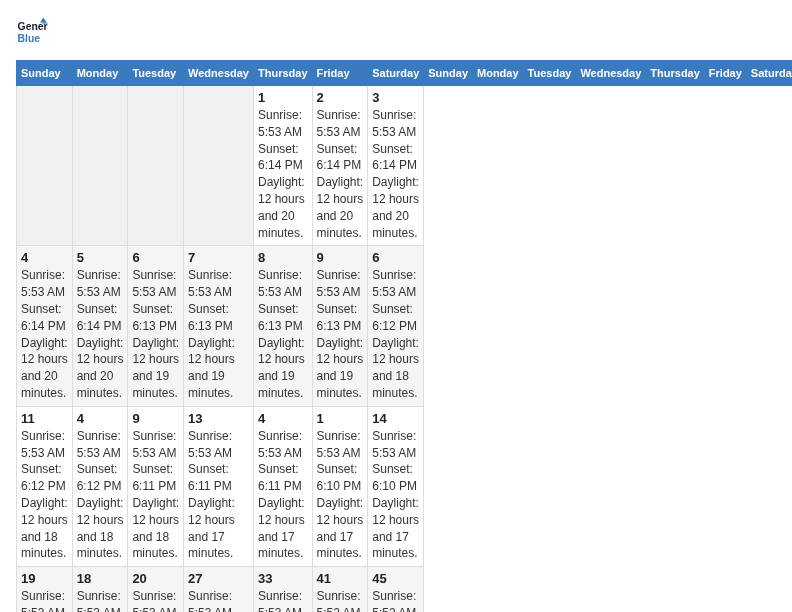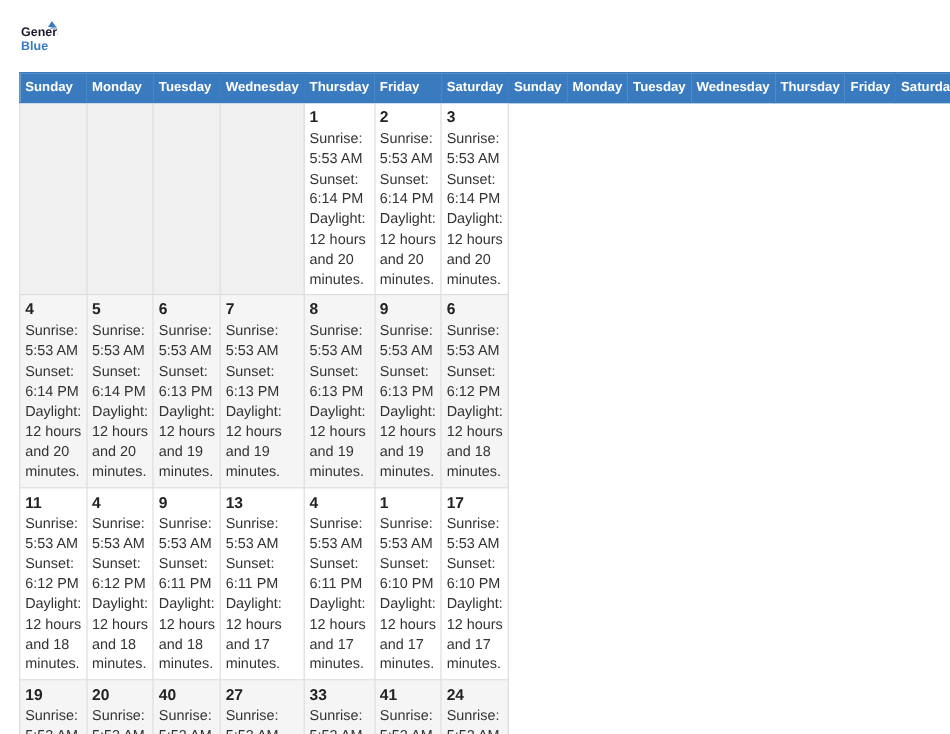--- a/index.html
+++ b/index.html
@@ -235,44 +235,44 @@
 and 17 minutes.</div>
         </td>
         <td>
           <span class="day-number">1</span>
           <div class="day-info" style="white-space: pre-line;">Sunrise: 5:53 AM
 Sunset: 6:10 PM
 Daylight: 12 hours
 and 17 minutes.</div>
         </td>
         <td>
-          <span class="day-number">17</span>
+          <span class="day-number">14</span>
           <div class="day-info" style="white-space: pre-line;">Sunrise: 5:53 AM
 Sunset: 6:10 PM
 Daylight: 12 hours
 and 17 minutes.</div>
         </td>
       </tr>
       <tr>
         <td>
           <span class="day-number">19</span>
           <div class="day-info" style="white-space: pre-line;">Sunrise: 5:53 AM
 Sunset: 6:10 PM
 Daylight: 12 hours
 and 16 minutes.</div>
         </td>
         <td>
+          <span class="day-number">18</span>
+          <div class="day-info" style="white-space: pre-line;">Sunrise: 5:53 AM
+Sunset: 6:09 PM
+Daylight: 12 hours
+and 16 minutes.</div>
+        </td>
+        <td>
           <span class="day-number">20</span>
-          <div class="day-info" style="white-space: pre-line;">Sunrise: 5:53 AM
-Sunset: 6:09 PM
-Daylight: 12 hours
-and 16 minutes.</div>
-        </td>
-        <td>
-          <span class="day-number">40</span>
           <div class="day-info" style="white-space: pre-line;">Sunrise: 5:53 AM
 Sunset: 6:09 PM
 Daylight: 12 hours
 and 16 minutes.</div>
         </td>
         <td>
           <span class="day-number">27</span>
           <div class="day-info" style="white-space: pre-line;">Sunrise: 5:53 AM
 Sunset: 6:09 PM
 Daylight: 12 hours
@@ -286,21 +286,21 @@
 and 15 minutes.</div>
         </td>
         <td>
           <span class="day-number">41</span>
           <div class="day-info" style="white-space: pre-line;">Sunrise: 5:52 AM
 Sunset: 6:08 PM
 Daylight: 12 hours
 and 15 minutes.</div>
         </td>
         <td>
-          <span class="day-number">24</span>
+          <span class="day-number">45</span>
           <div class="day-info" style="white-space: pre-line;">Sunrise: 5:52 AM
 Sunset: 6:07 PM
 Daylight: 12 hours
 and 15 minutes.</div>
         </td>
       </tr>
     </tbody>
 </table>
 
 </body></html>

